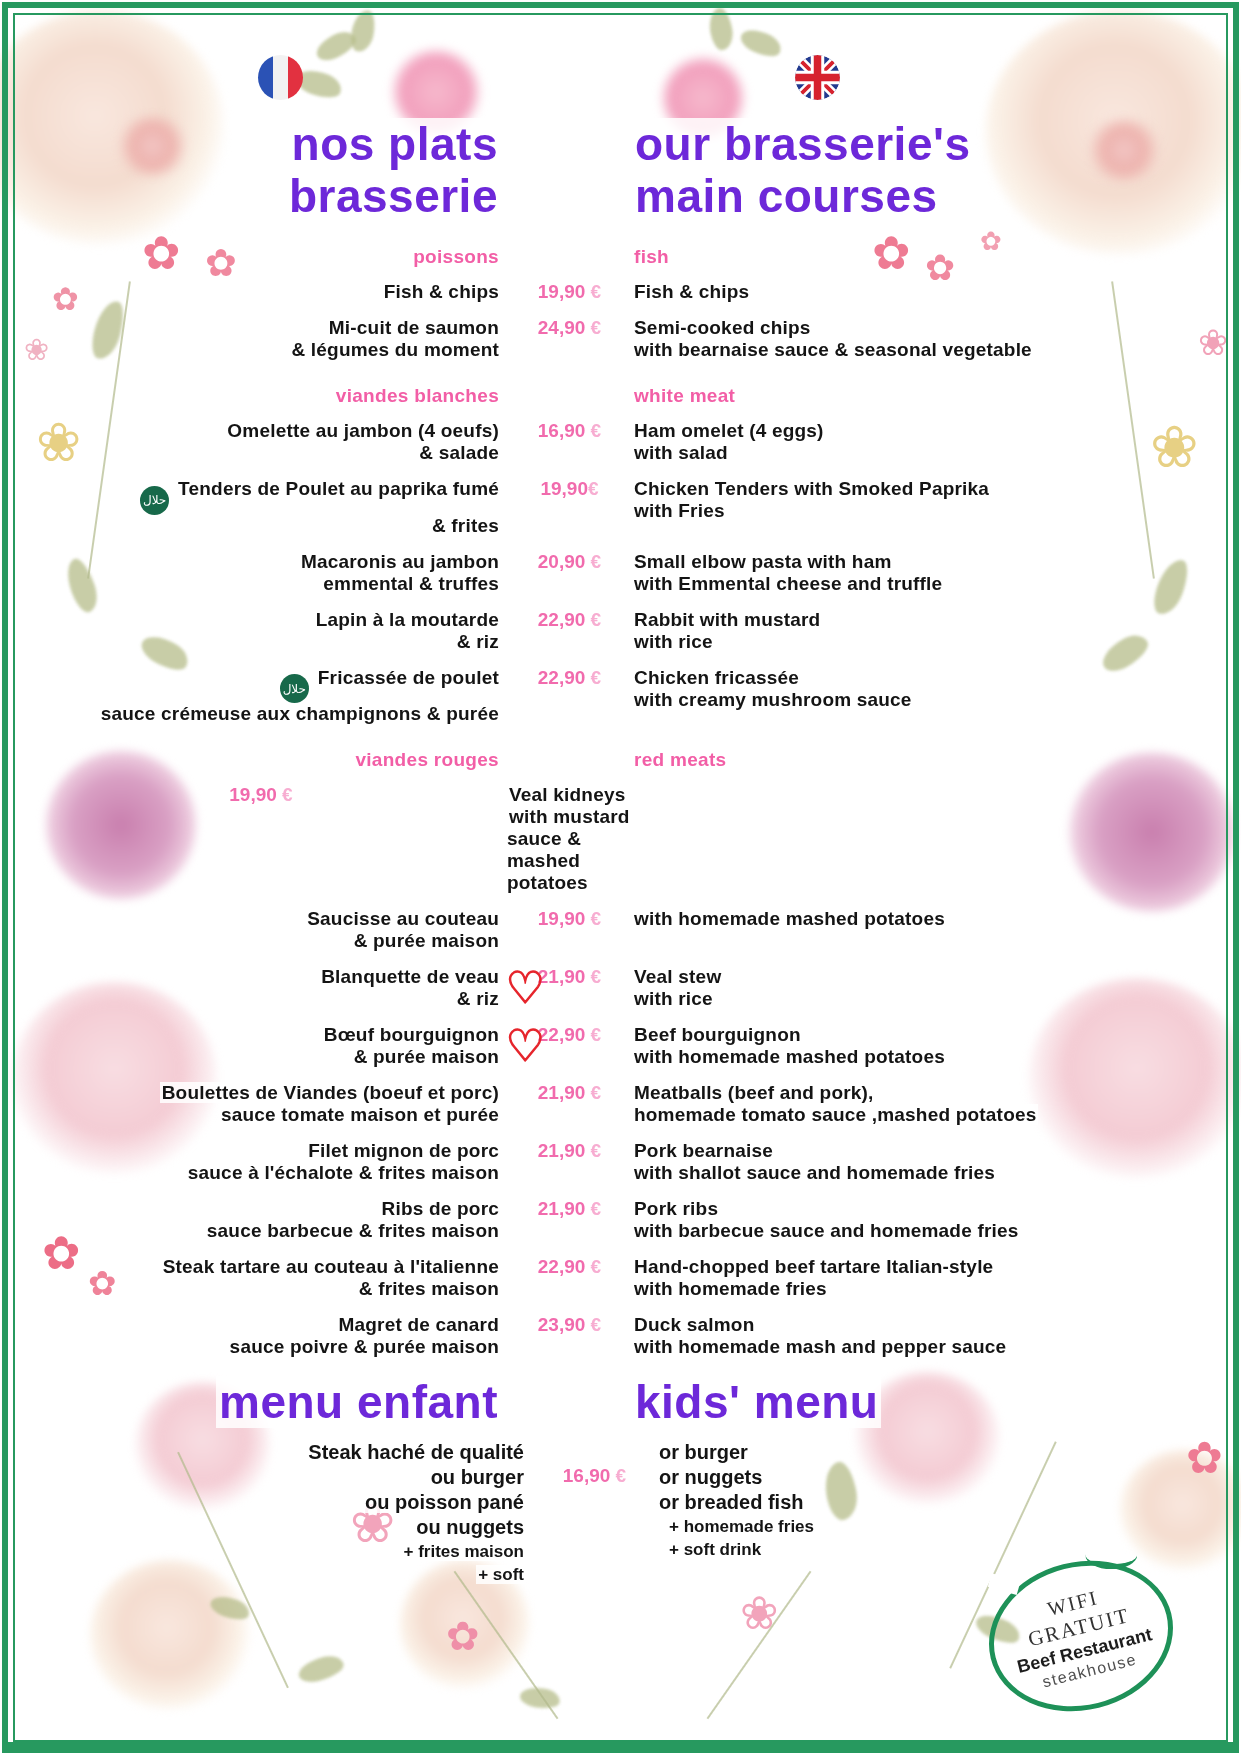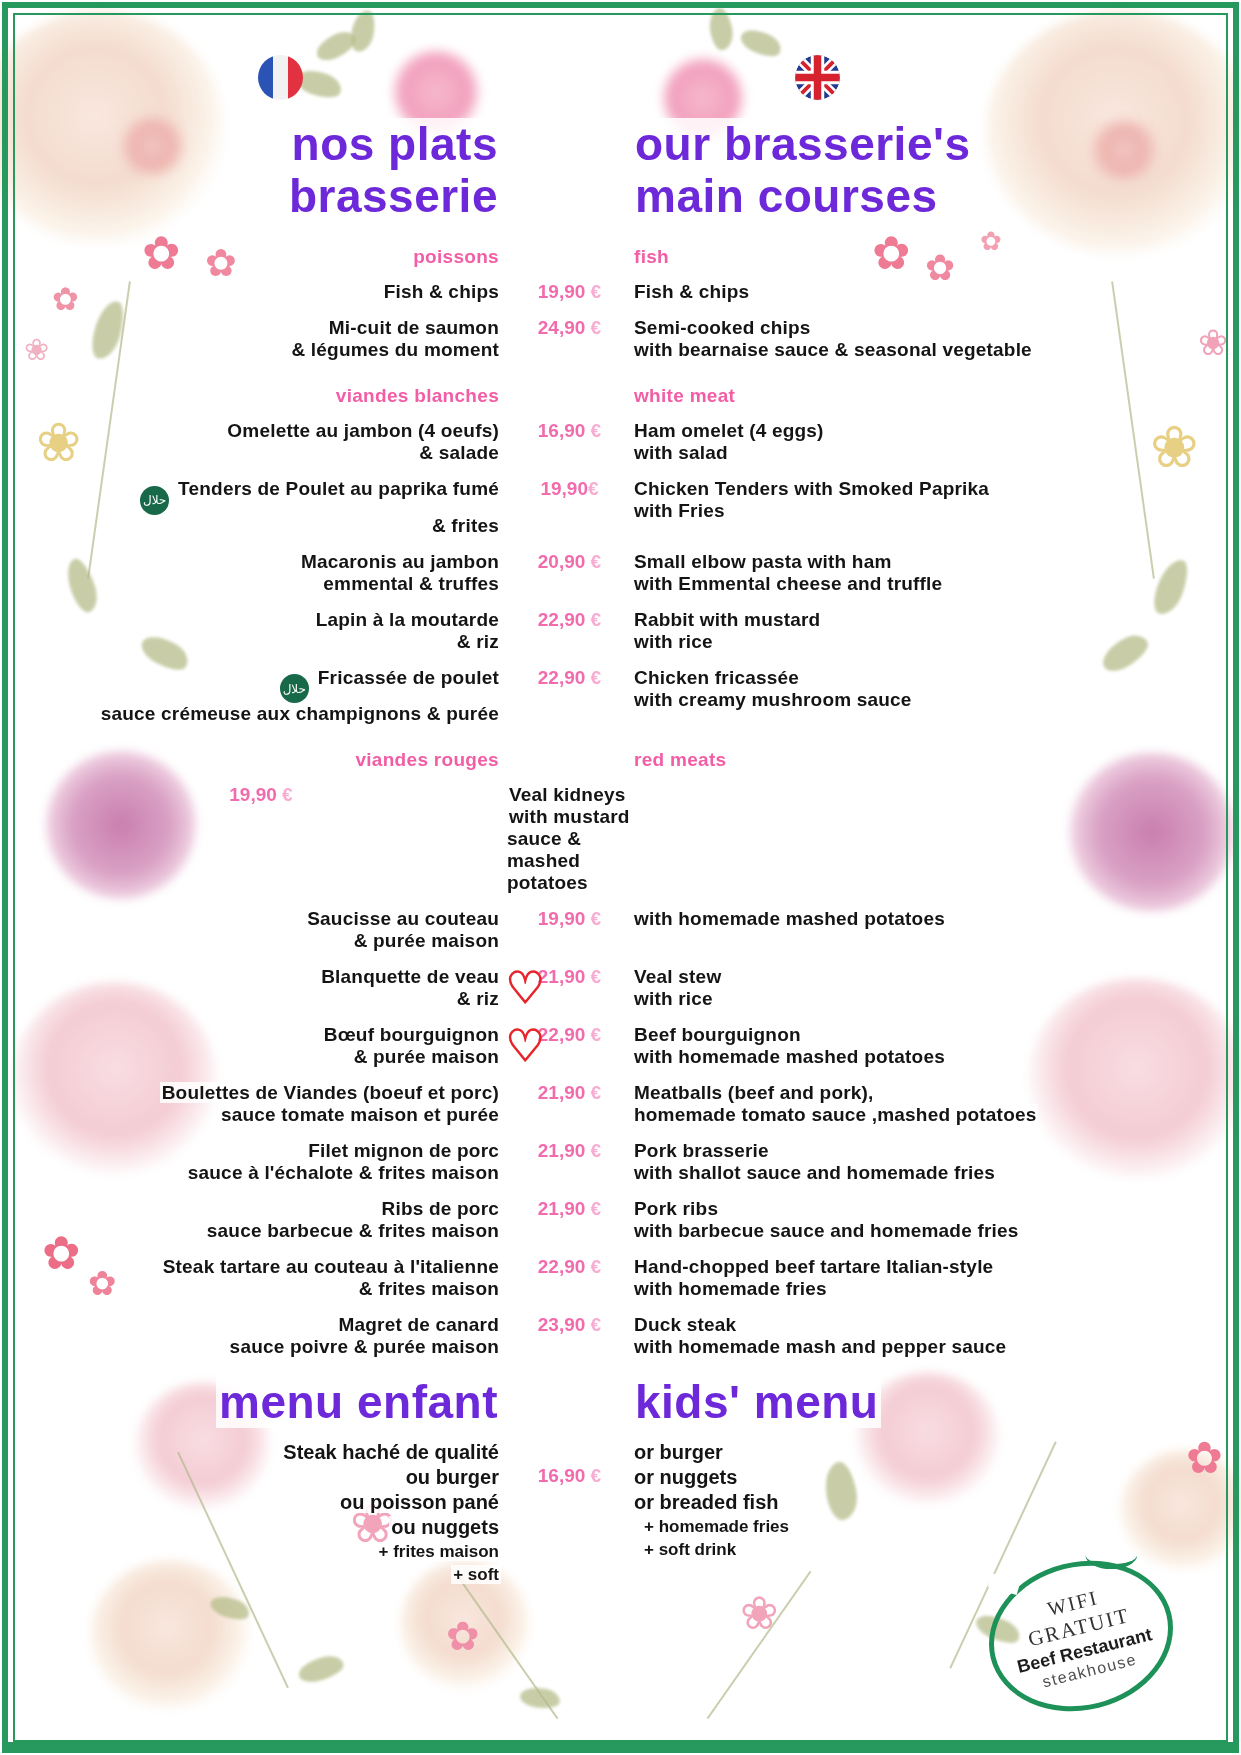--- a/index.html
+++ b/index.html
@@ -49,21 +49,21 @@
   .line .txt{background:rgba(255,255,255,.85);padding:0 2px;}
   .price{font-size:19px;line-height:22px;font-weight:700;color:#f16bad;white-space:nowrap;background:rgba(255,255,255,.8);display:inline-block;padding:0 2px;}
   .price .eur{opacity:.55;}
 
   .halal{display:inline-flex;align-items:center;justify-content:center;width:29px;height:29px;border-radius:50%;
     background:#17694a;color:#fff;font-size:12px;font-weight:400;margin-right:7px;vertical-align:-9px;
     box-shadow:0 0 0 2px rgba(255,255,255,.9);}
   .heart{position:absolute;right:-38px;top:0;font-size:44px;line-height:44px;color:#e6252c;z-index:5;font-weight:700;}
 
   .kids-title-row{margin-top:18px;}
-  .kids-row{margin-top:12px;}
+  .kids-row{margin-top:12px;margin-left:25px;}
   .kline{font-size:20px;line-height:25px;font-weight:700;color:#141414;}
   .kline .txt,.kline-small .txt{background:rgba(255,255,255,.85);padding:0 2px;}
   .kline-small{font-size:17px;line-height:23px;font-weight:700;color:#141414;}
   .cell.en .kline-small{padding-left:10px;}
   .kprice{margin-top:25px;}
 
   
   .stamp{position:absolute;left:988px;top:1562px;width:186px;height:148px;transform:rotate(-14deg);z-index:20;}
   .stamp-ring{position:absolute;inset:0;border:5px solid #1e9158;border-radius:50%;}
   .stamp-tail{position:absolute;right:18px;top:-12px;width:52px;height:24px;border-bottom:5px solid #1e9158;border-radius:50%;transform:rotate(14deg);}
@@ -303,21 +303,21 @@
           <div class="line"><span class="txt">homemade tomato sauce ,mashed potatoes</span></div>
         </div>
       </div>
       <div class="row item-row">
         <div class="cell fr">
           <div class="line"><span class="txt">Filet mignon de porc</span></div>
           <div class="line"><span class="txt">sauce à l'échalote &amp; frites maison</span></div>
         </div>
         <div class="cell mid"><span class="price"><span class="num">21,90</span><span class="eur"> €</span></span></div>
         <div class="cell en">
-          <div class="line"><span class="txt">Pork brasserie</span></div>
+          <div class="line"><span class="txt">Pork bearnaise</span></div>
           <div class="line"><span class="txt">with shallot sauce and homemade fries</span></div>
         </div>
       </div>
       <div class="row item-row">
         <div class="cell fr">
           <div class="line"><span class="txt">Ribs de porc</span></div>
           <div class="line"><span class="txt">sauce barbecue &amp; frites maison</span></div>
         </div>
         <div class="cell mid"><span class="price"><span class="num">21,90</span><span class="eur"> €</span></span></div>
         <div class="cell en">
@@ -336,21 +336,21 @@
           <div class="line"><span class="txt">with homemade fries</span></div>
         </div>
       </div>
       <div class="row item-row">
         <div class="cell fr">
           <div class="line"><span class="txt">Magret de canard</span></div>
           <div class="line"><span class="txt">sauce poivre &amp; purée maison</span></div>
         </div>
         <div class="cell mid"><span class="price"><span class="num">23,90</span><span class="eur"> €</span></span></div>
         <div class="cell en">
-          <div class="line"><span class="txt">Duck steak</span></div>
+          <div class="line"><span class="txt">Duck salmon</span></div>
           <div class="line"><span class="txt">with homemade mash and pepper sauce</span></div>
         </div>
       </div>
     </div>
 
   <div class="row kids-title-row">
     <div class="cell fr">
       <div class="title-line"><span class="bg">menu enfant</span></div>
     </div>
     <div class="cell mid"></div>

